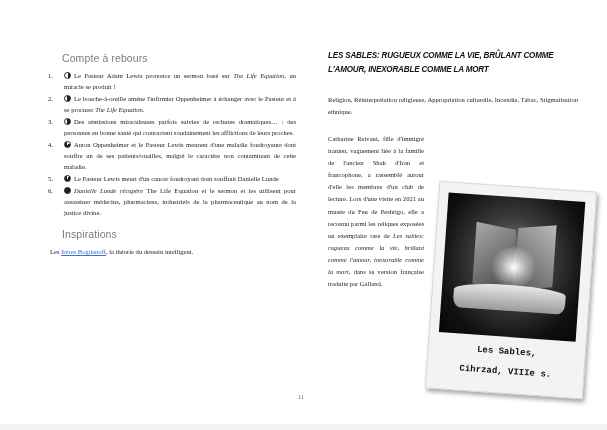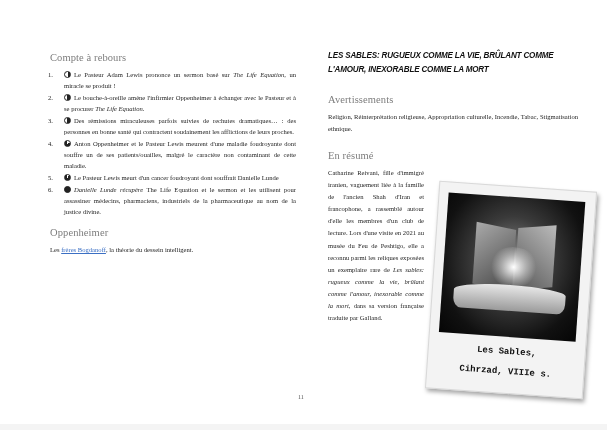--- a/index.html
+++ b/index.html
@@ -5,21 +5,21 @@
   html, body { margin:0; padding:0; }
   body {
     width:607px; height:430px; overflow:hidden; position:relative;
     background:#ffffff;
     font-family:"DejaVu Serif", serif;
     color:#1e1e1e;
   }
   .bottom-band { position:absolute; left:0; right:0; top:424px; height:6px; background:#f4f4f4; }
   .col-left { position:absolute; left:50px; top:52px; width:246px; }
   .col-right { position:absolute; left:328px; top:48px; width:250px; }
-  .h2 { font-family:Liberation Serif, serif; font-size:10.5px; color:#7d7d7d; margin:0 0 6px 0; letter-spacing:0.1px; }
+  .h2 { font-family:Liberation Sans, sans-serif; font-size:10.5px; color:#7d7d7d; margin:0 0 6px 12px; letter-spacing:0.1px; }
   ol.countdown { list-style:none; margin:0; padding:0; }
   ol.countdown li {
     position:relative; padding-left:14px; font-family:"Liberation Serif", serif;
     font-size:6.6px; line-height:11.2px; text-align:justify; margin-bottom:0.5px;
   }
   ol.countdown li .num { position:absolute; left:-2px; top:0; }
   .moon { display:inline-block; width:7px; height:7px; border-radius:50%; border:0.8px solid #222; vertical-align:-1px; margin-right:3px; box-sizing:border-box; }
   .m1 { background:linear-gradient(90deg,#fff 60%,#222 60%); }
   .m2 { background:linear-gradient(90deg,#fff 40%,#222 40%); }
   .m3 { background:linear-gradient(90deg,#fff 45%,#222 45%); }
@@ -90,33 +90,31 @@
     <li>
       <span class="num">5.</span>
       <span class="moon m5"></span><span>Le Pasteur Lewis meurt d'un cancer foudroyant dont souffrait Danielle Lunde</span>
     </li>
     <li>
       <span class="num">6.</span>
       <span class="moon m6"></span><span class="ital">Danielle Lunde récupère </span><span class="ital" style="font-style:normal">The Life Equation</span><span> et le sermon et les utilisent pour assassiner médecins, pharmaciens, industriels de la pharmaceutique au nom de la justice divine.</span>
     </li>
   </ol>
 
-  <div class="h2 insp-h">Oppenheimer</div>
+  <div class="h2 insp-h">Inspirations</div>
   <div class="insp-p">
     <span>Les </span><a class="link">frères Bogdanoff</a><span>, la théorie du dessein intelligent.</span>
   </div>
 </div>
 
 <div class="col-right">
   <div class="title">Les Sables: rugueux comme la vie, brûlant comme l'amour, inexorable comme la mort</div>
 
-  <div class="h2">Avertissements</div>
   <div class="warn-p">Religion, Réinterprétation religieuse, Appropriation culturelle, Incendie, Tabac, Stigmatisation ethnique.</div>
 
-  <div class="h2">En résumé</div>
   <div class="summary-p">
     <span>Catharine Reivani, fille d'immigré iranien, vaguement liée à la famille de l'ancien Shah d'Iran et francophone, a rassemblé autour d'elle les membres d'un club de lecture. Lors d'une visite en 2021 au musée du Feu de Peshtigo, elle a reconnu parmi les reliques exposées un exemplaire rare de </span><span class="ital">Les sables: rugueux comme la vie, brûlant comme l'amour, inexorable comme la mort</span><span>, dans sa version française traduite par Galland.</span>
   </div>
 </div>
 
 <div class="polaroid">
   <div class="photo">
     <div class="book-page-l"></div>
     <div class="book-page-r"></div>
     <div class="glow"></div>

